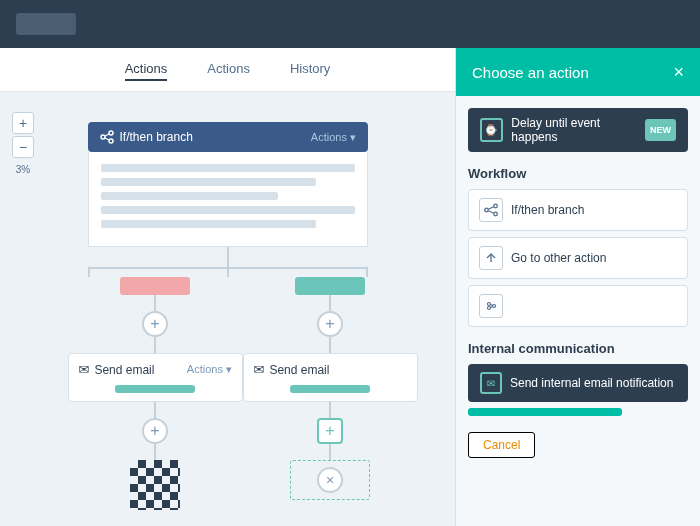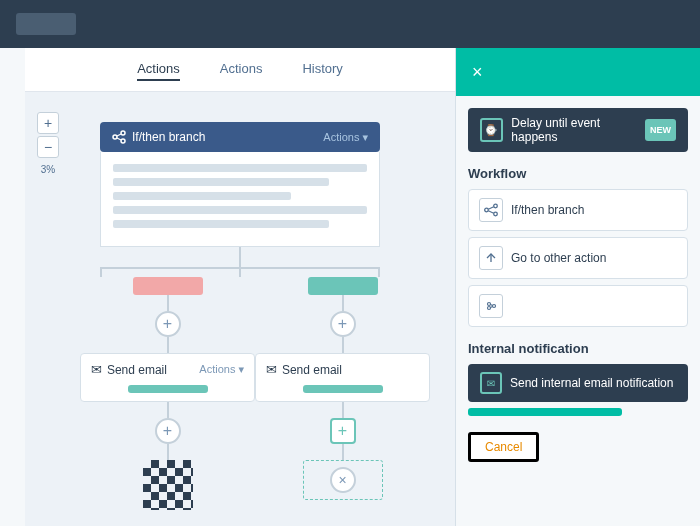--- a/index.html
+++ b/index.html
@@ -27,21 +27,20 @@
       color: white;
       font-size: 16px;
       font-weight: 500;
     }
 
     
     .main-layout {
       display: flex;
       flex: 1;
       overflow: hidden;
-      margin-left: 25px;
     }
 
     
     .left-panel {
       flex: 1;
       display: flex;
       flex-direction: column;
       background: #edf2f7;
       overflow: hidden;
     }
@@ -431,21 +430,21 @@
     }
 
     .teal-bar {
       height: 8px;
       background: #00bda5;
       border-radius: 3px;
       margin-bottom: 10px;
     }
 
     .cancel-btn {
-      border: 3px solid #000000;
+      border: 1px solid #000000;
       background: white;
       color: #e88a00;
       border-radius: 3px;
       padding: 5px 14px;
       font-size: 12px;
       cursor: pointer;
       display: inline-block;
       margin-top: 6px;
       font-weight: 500;
     }
@@ -562,20 +561,21 @@
           </div>
 
         </div>
 
       </div>
     </div>
   </div>
 
   <div class="right-panel">
     <div class="right-header">
+      <span class="right-header-title">Choose an action</span>
       <span class="close-btn">×</span>
     </div>
     <div class="right-content">
 
       
       <div class="delay-action">
         <div class="delay-action-left">
           <div class="delay-icon">⌚</div>
           <span class="delay-text">Delay until event happens</span>
         </div>
@@ -619,21 +619,21 @@
             <circle cx="10" cy="7" r="1.5" stroke="#516f90" stroke-width="1.2"></circle>
             <line x1="6.5" y1="5.5" x2="8.5" y2="6.5" stroke="#516f90" stroke-width="1.2"></line>
             <line x1="6.5" y1="8.5" x2="8.5" y2="7.5" stroke="#516f90" stroke-width="1.2"></line>
           </svg>
         </div>
       </div>
 
       
 
       
-      <div class="section-title section-gap">Internal notification</div>
+      <div class="section-title section-gap">Internal communication</div>
 
       
       <div class="internal-action">
         <div class="internal-icon">✉</div>
         <span class="internal-text">Send internal email notification</span>
       </div>
 
       
       <div class="teal-bar" style="width:70%;"></div>
 

